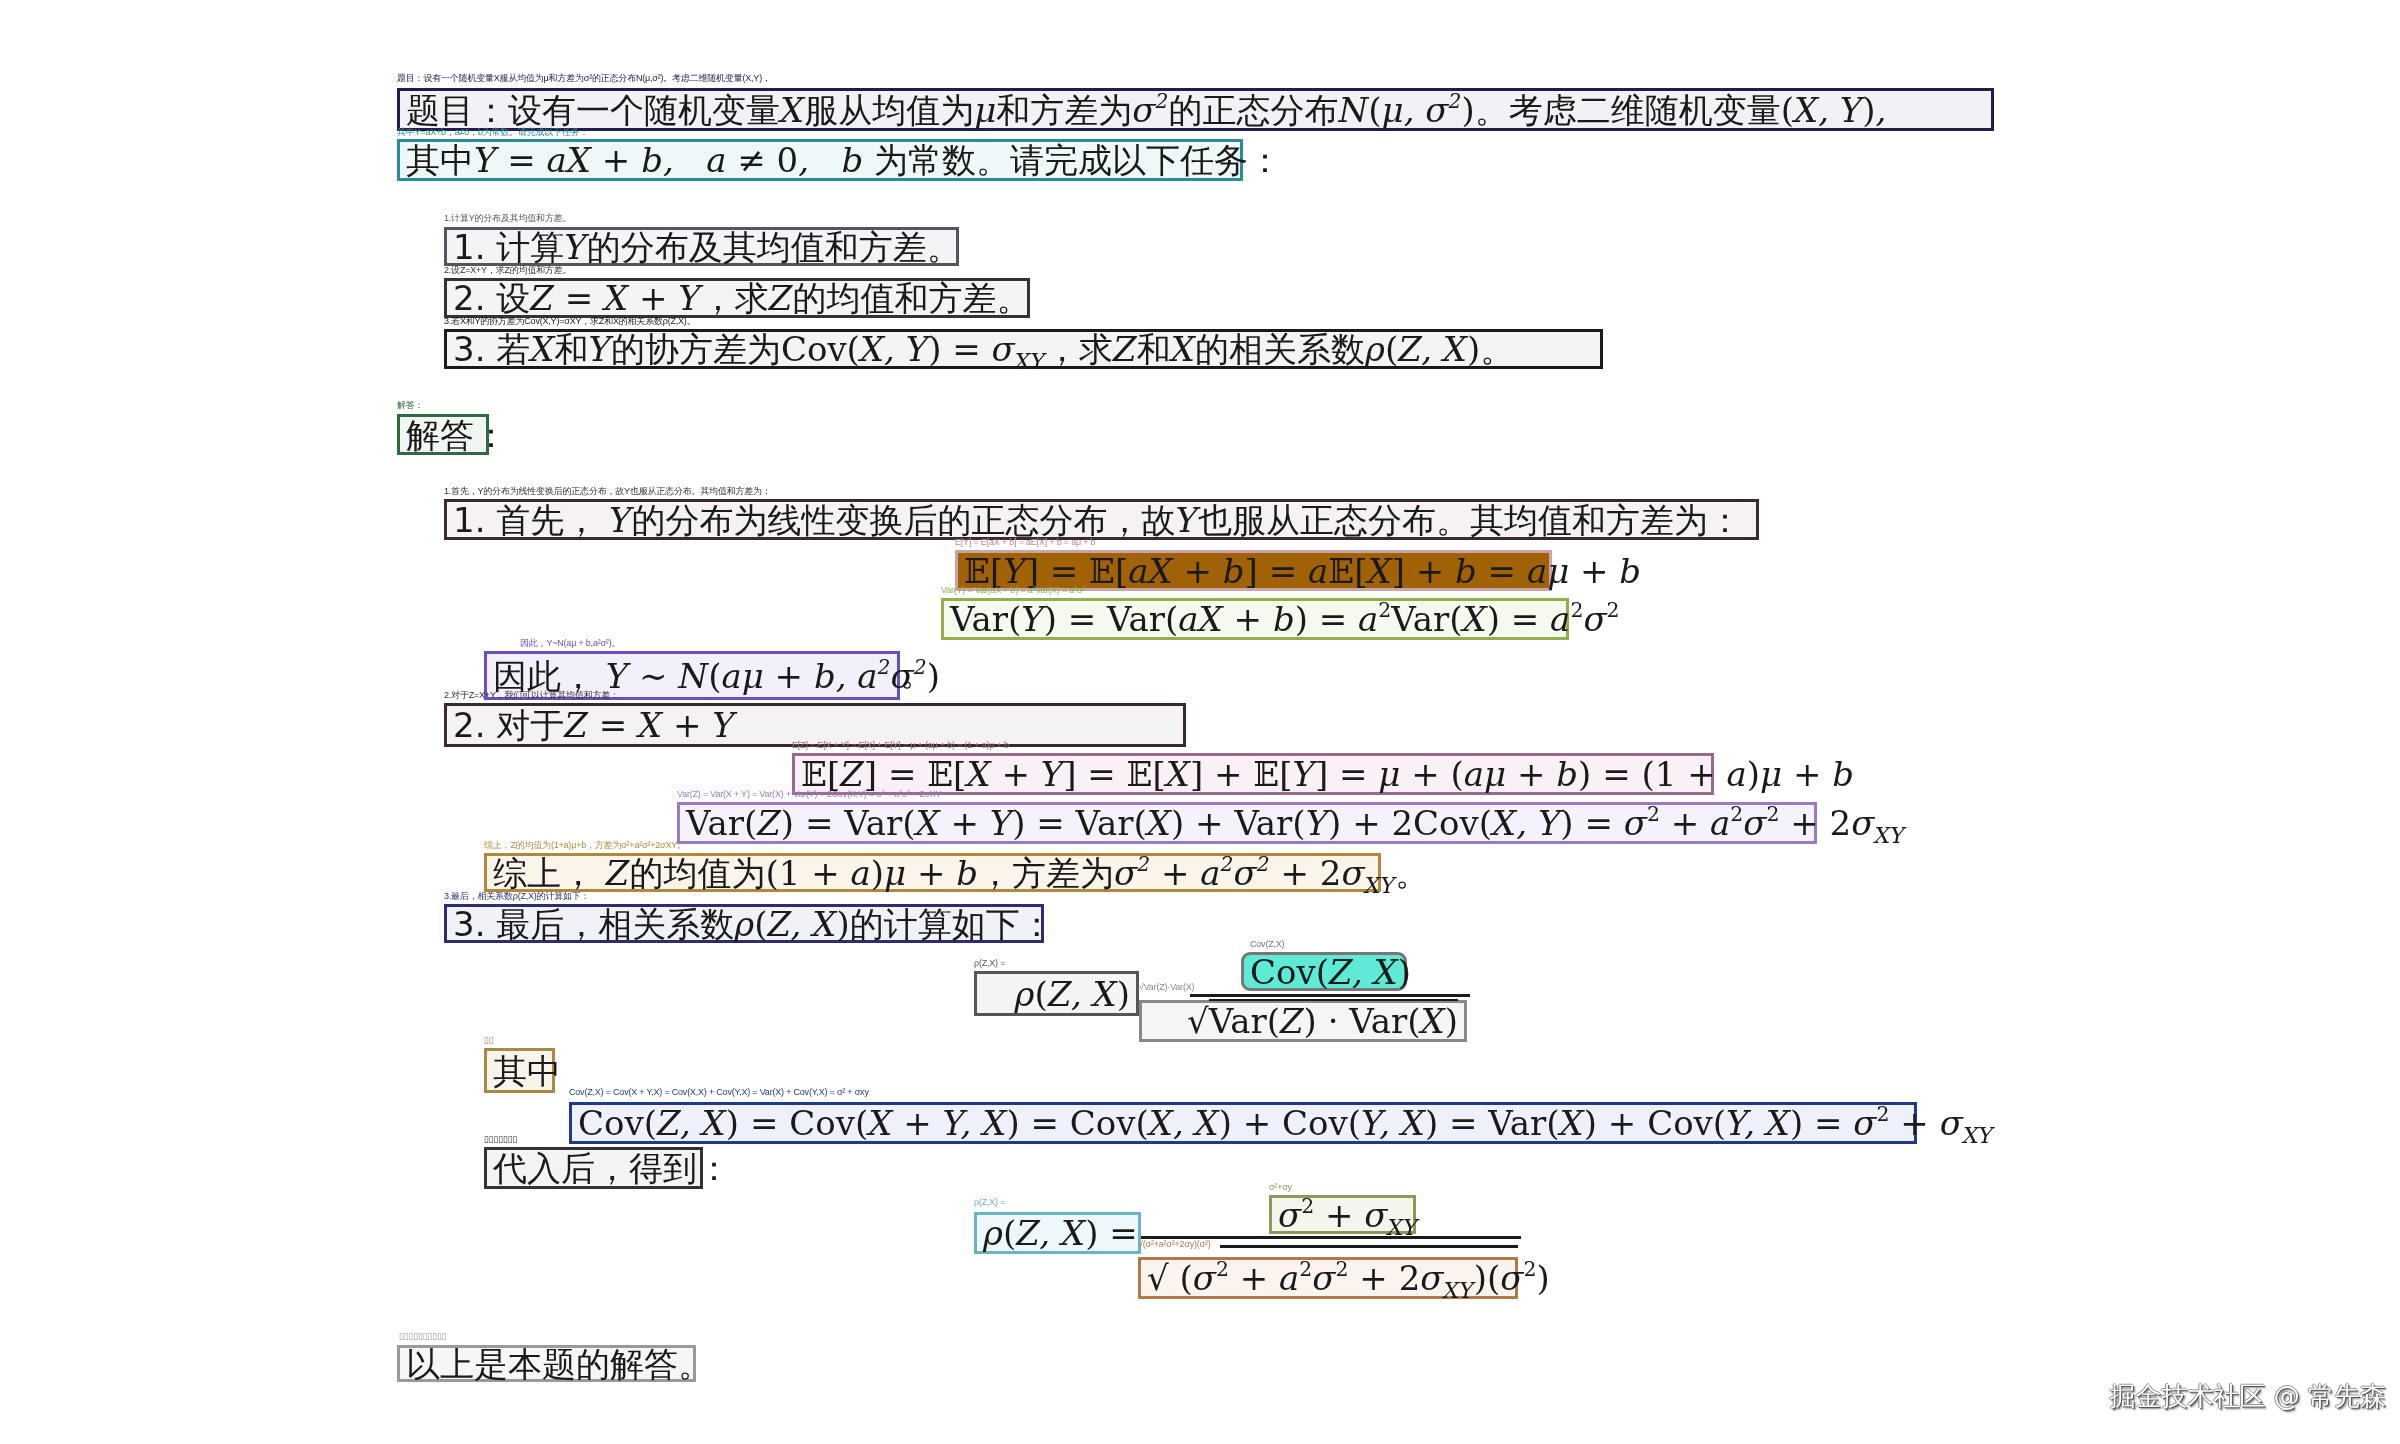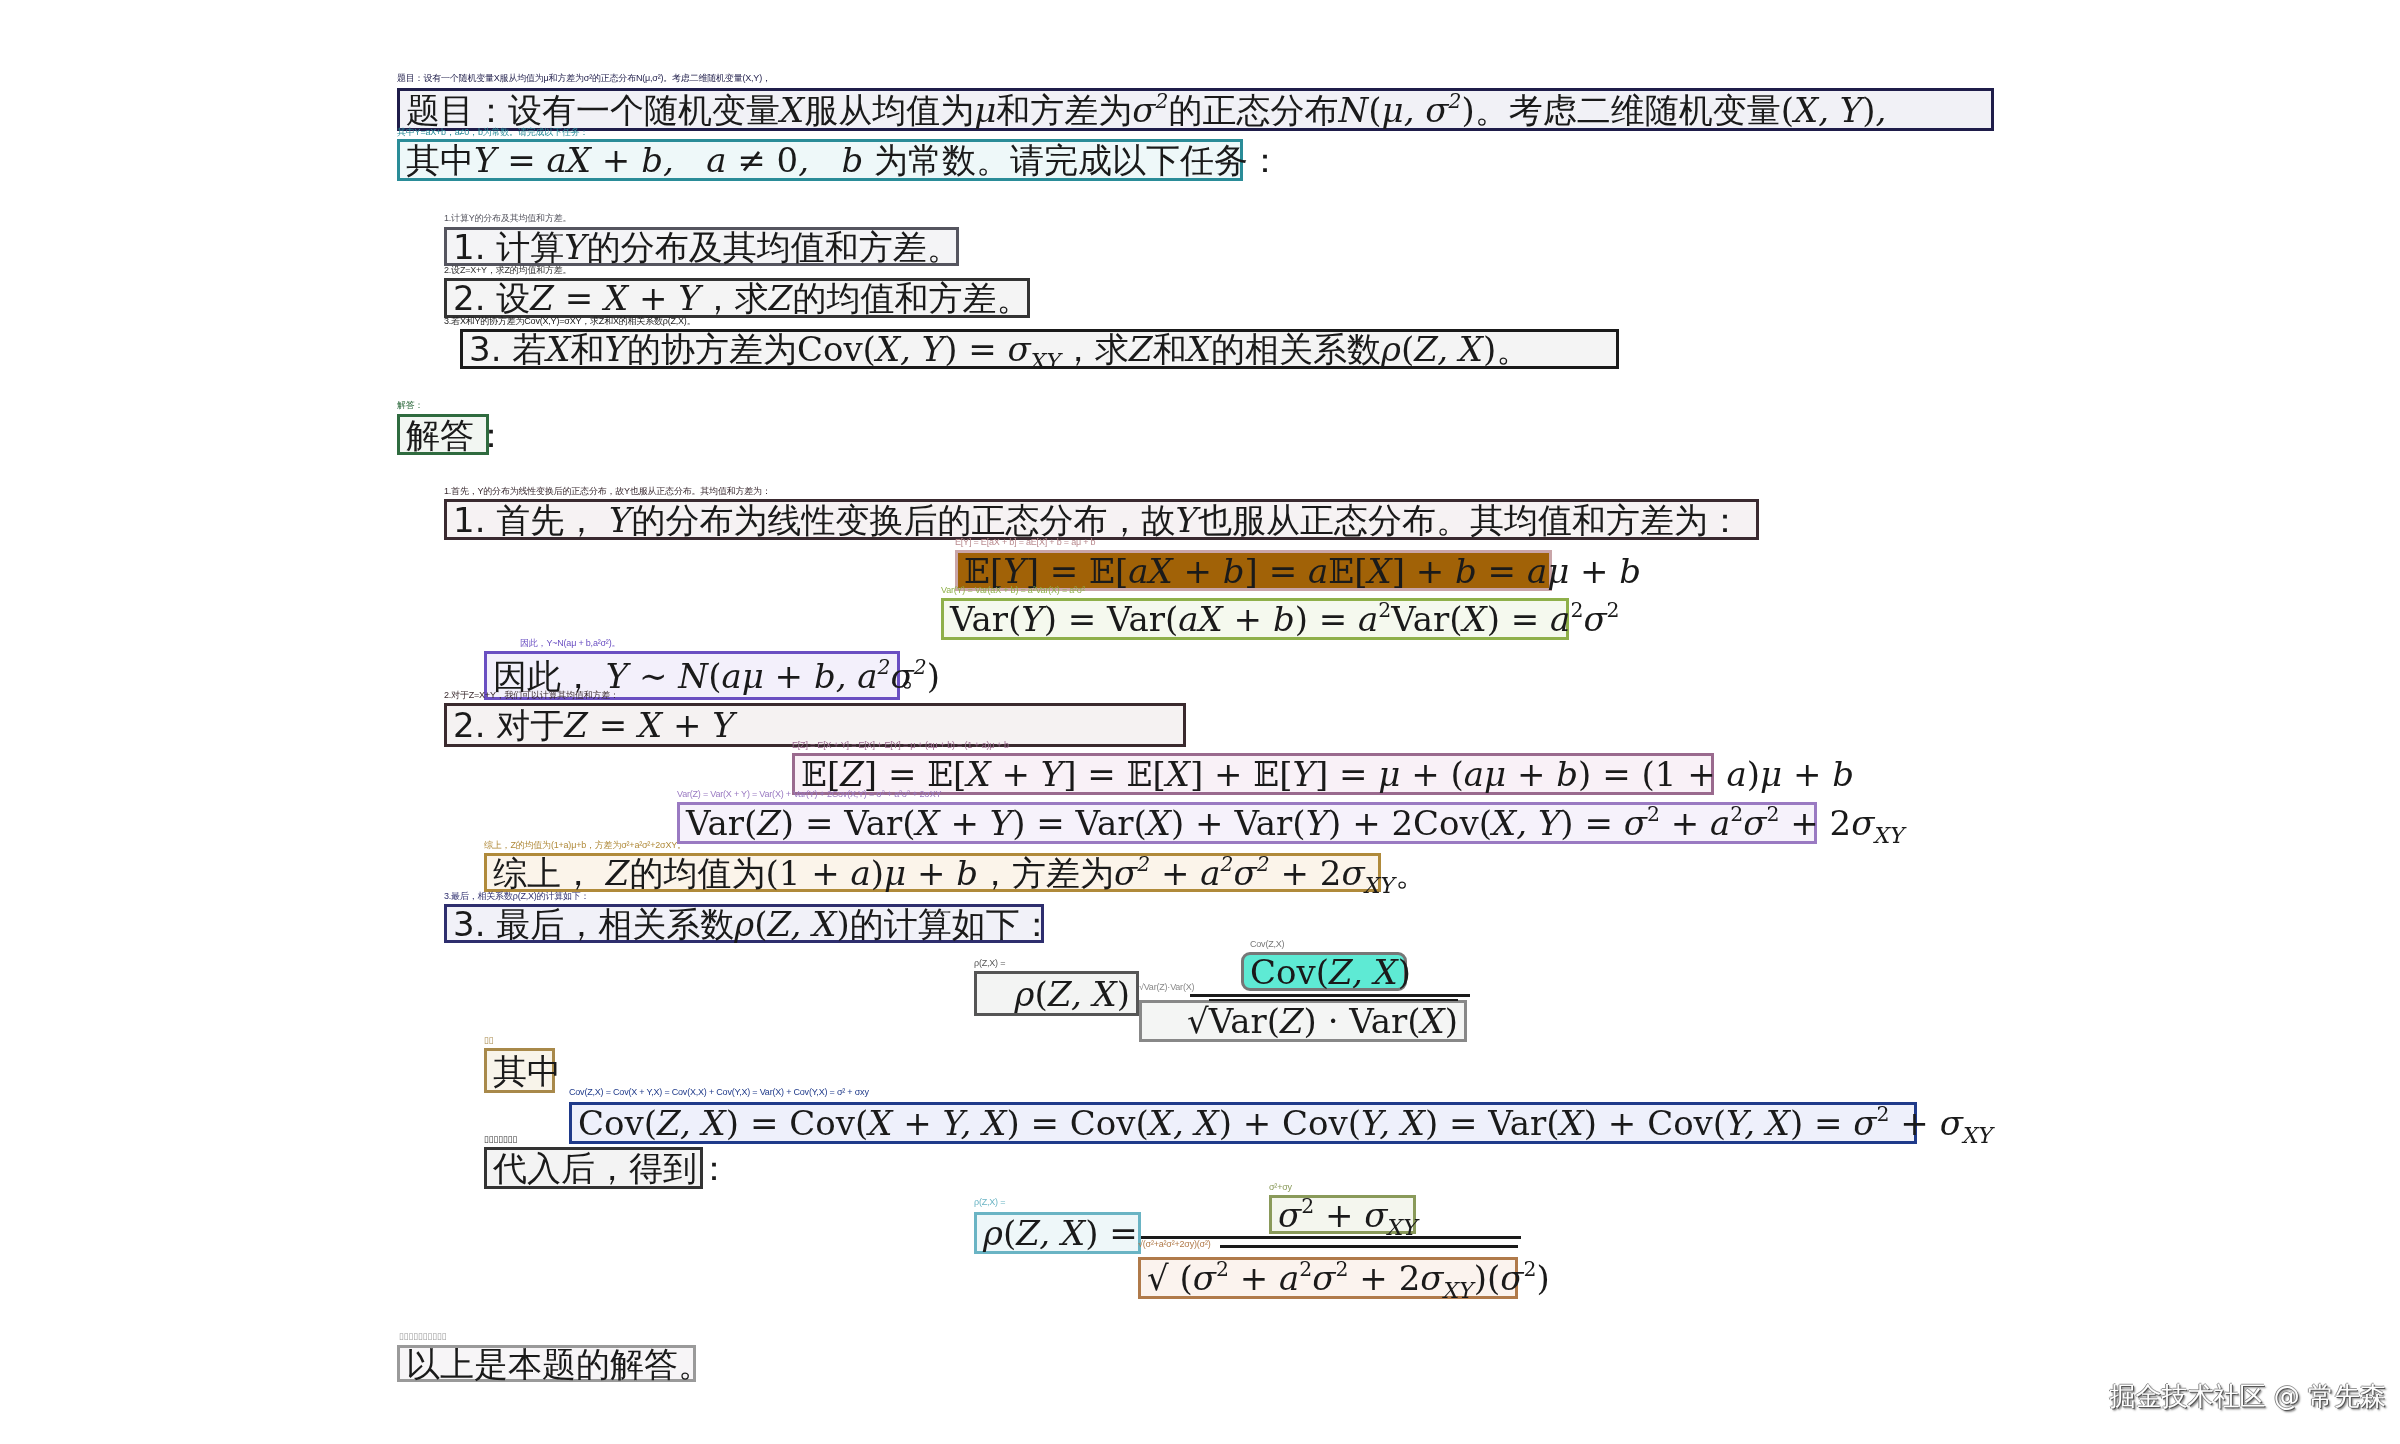--- a/index.html
+++ b/index.html
@@ -53,21 +53,21 @@
 <div class="lbl" style="left:444px;top:266px;color:#333;">2.设Z=X+Y，求Z的均值和方差。</div>
 <div class="blk cjk" style="left:444px;top:278px;width:586px;height:40px;border-color:#333;background:#f4f4f4;">
   <span>2. 设 </span>
   <span class="m">Z <span class="rm">=</span> X <span class="rm">+</span> Y</span>
   <span>，求 </span>
   <span class="m">Z</span>
   <span> 的均值和方差。</span>
 </div>
 
 <div class="lbl" style="left:444px;top:317px;color:#1a1a1a;">3.若X和Y的协方差为Cov(X,Y)=σXY，求Z和X的相关系数ρ(Z,X)。</div>
-<div class="blk cjk" style="left:444px;top:329px;width:1159px;height:40px;border-color:#1a1a1a;background:#f4f4f4;margin-left:16px;">
+<div class="blk cjk" style="left:444px;top:329px;width:1159px;height:40px;border-color:#1a1a1a;background:#f4f4f4;">
   <span>3. 若 </span>
   <span class="m">X</span>
   <span> 和 </span>
   <span class="m">Y</span>
   <span> 的协方差为 </span>
   <span class="rm">Cov(<span class="m">X, Y</span>) = <span class="m">σ<sub>XY</sub></span></span>
   <span>，求 </span>
   <span class="m">Z</span>
   <span> 和 </span>
   <span class="m">X</span>

